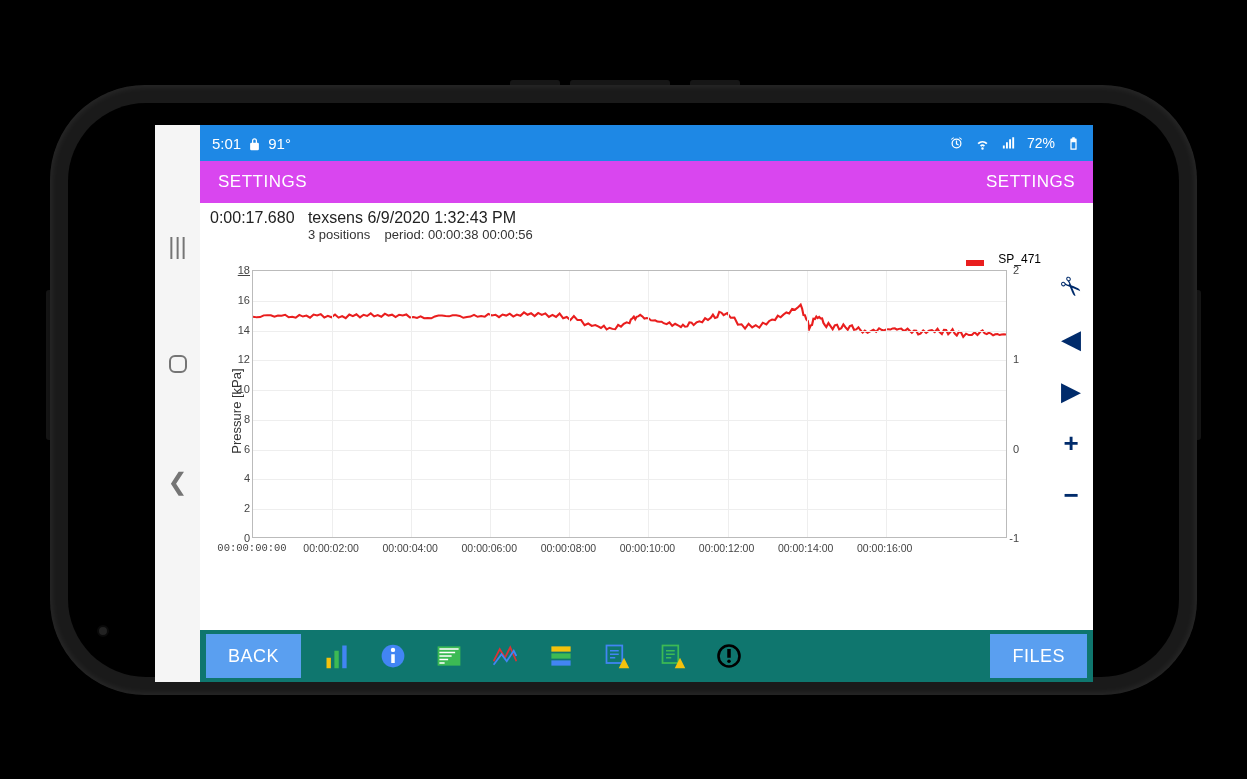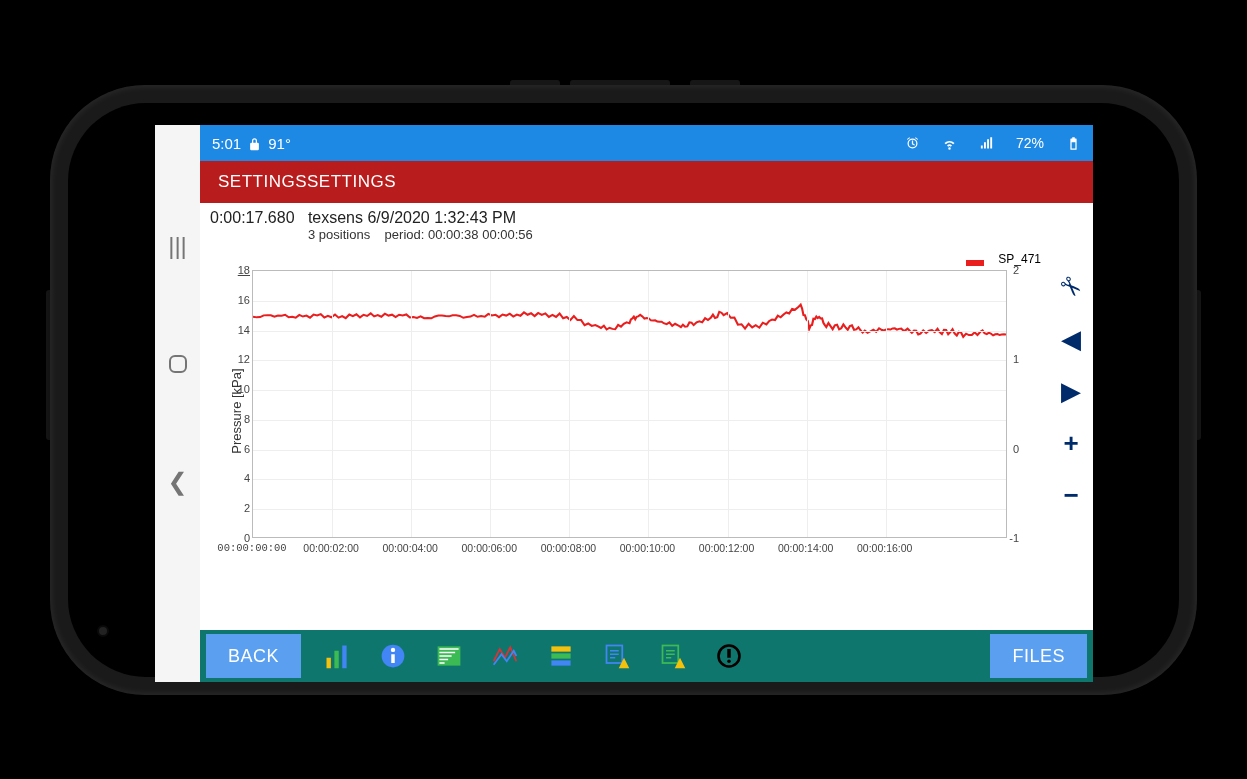--- a/index.html
+++ b/index.html
@@ -33,24 +33,24 @@
     flex-direction: row;
   }
 
   .nav-rail { width: 45px; background:#f5f5f5; display:flex; flex-direction:column; align-items:center; justify-content:space-around; padding:60px 0 140px 0; color:#757575; }
   .nav-rail span { font-size:24px; line-height:1; }
 
   .app { flex:1; display:flex; flex-direction:column; min-width:0; }
 
   .status-bar { height:36px; background:#1e88e5; color:#fff; display:flex; align-items:center; padding:0 12px; font-size:15px; justify-content:space-between; }
   .status-left { display:flex; align-items:center; gap:6px; }
-  .status-right { display:flex; align-items:center; gap:22px; font-size:14px; }
+  .status-right { display:flex; align-items:center; gap:11px; font-size:14px; }
   .sb-icon svg { width:15px; height:15px; fill:#fff; vertical-align:middle; }
 
-  .app-bar { height:42px; background:#b91c1c; color:#fff; display:flex; align-items:center; justify-content:flex-start; padding:0 18px; font-size:17px; font-weight:500; letter-spacing:0.5px; }
+  .app-bar { height:42px; background:#d946ef; color:#fff; display:flex; align-items:center; justify-content:space-between; padding:0 18px; font-size:17px; font-weight:500; letter-spacing:0.5px; }
 
   .header { padding:6px 10px 4px 10px; color:#222; background:#fff; }
   .header .line1 { font-size:16px; }
   .header .line1 b { font-weight:400; }
   .header .line2 { font-size:13px; color:#333; padding-left:98px; }
 
   .chart-row { flex:1; display:flex; background:#fff; min-height:0; }
   .chart-wrap { flex:1; position:relative; min-width:0; }
   .chart-tools { width:44px; display:flex; flex-direction:column; align-items:center; gap:26px; padding-top:28px; color:#002b6b; }
   .chart-tools span { font-size:26px; line-height:1; cursor:pointer; }

